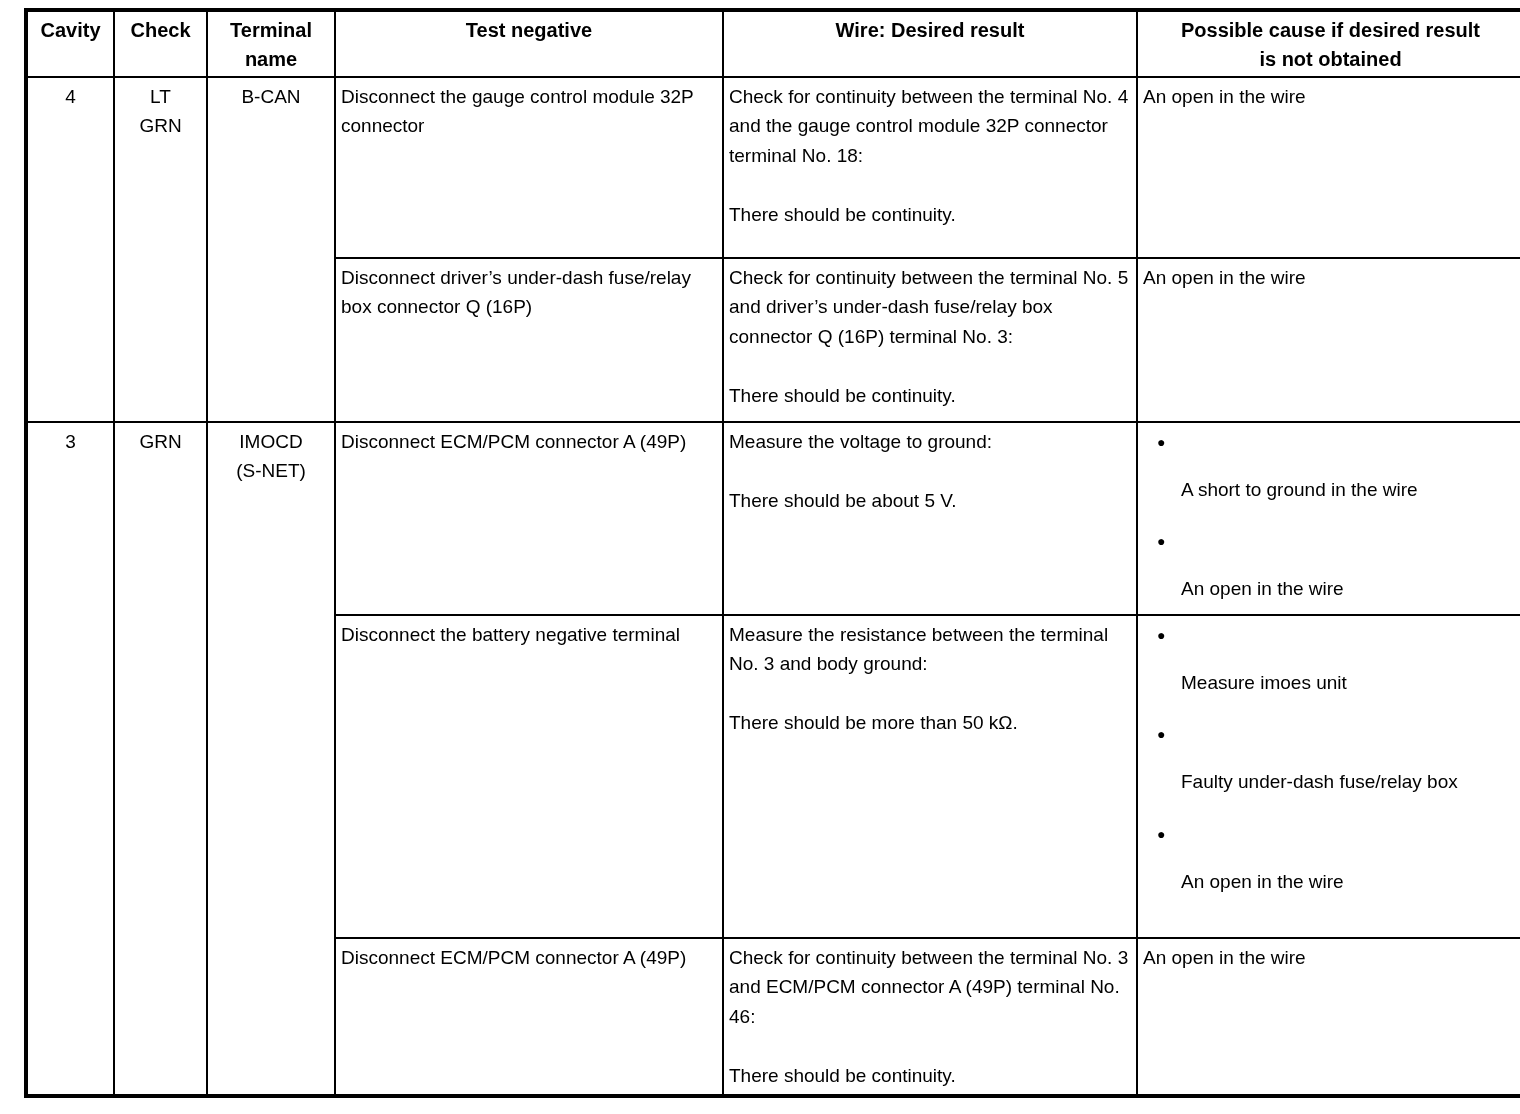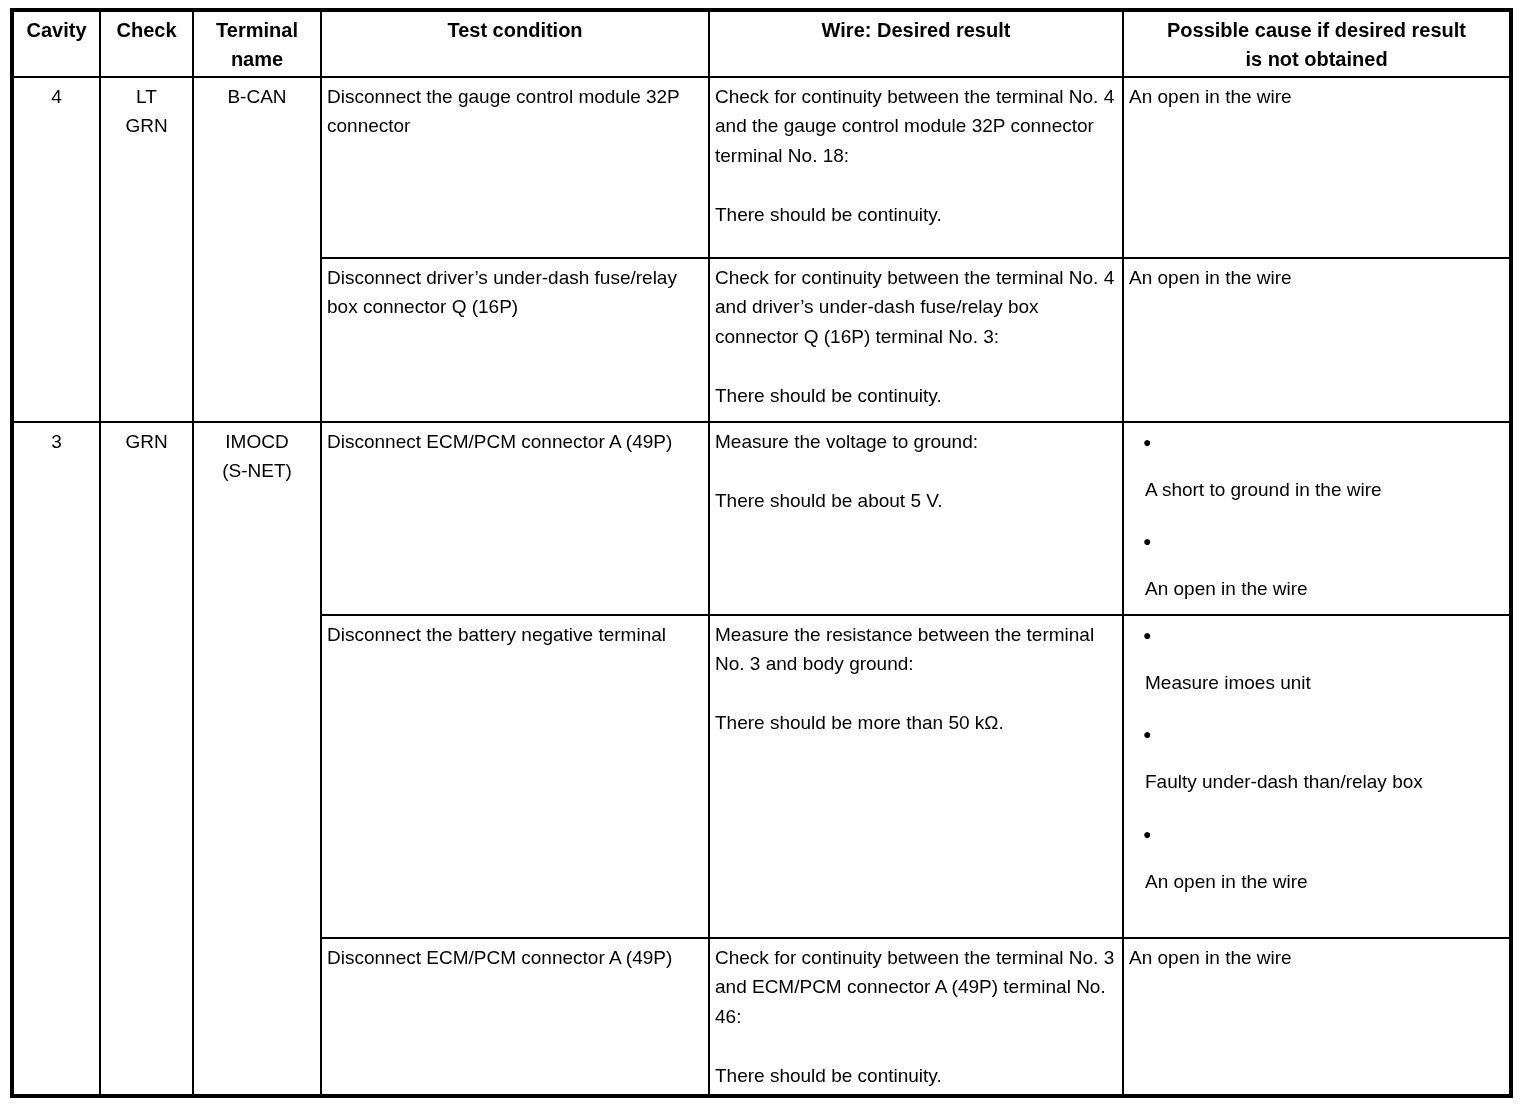--- a/index.html
+++ b/index.html
@@ -6,21 +6,21 @@
     margin: 0;
     padding: 0;
     background: #ffffff;
     font-family: "Liberation Sans", "DejaVu Sans", sans-serif;
     color: #000000;
   }
   .page {
     width: 1520px;
     height: 1114px;
     box-sizing: border-box;
-    padding: 8px 10px;
+    padding: 8px 24px;
     background: #ffffff;
   }
   table.spec {
     border-collapse: collapse;
     table-layout: fixed;
     width: 1499px;
     border: 4px solid #000000;
   }
   table.spec th, table.spec td {
     border: 2px solid #000000;
@@ -52,21 +52,21 @@
   }
   .cause-item .bullet {
     display: block;
     font-size: 14px;
     line-height: 18px;
     padding-left: 14px;
     padding-top: 6px;
   }
   .cause-item .cause-text {
     margin-top: 24px;
-    margin-left: 16px;
+    margin-left: 38px;
   }
   .cause-item + .cause-item {
     margin-top: 22px;
   }
 </style>
 </head>
 <body>
 
 <div class="page">
   <table class="spec">
@@ -78,21 +78,21 @@
       <col style="width:414px">
       <col style="width:388px">
     </colgroup>
 
     <tbody>
         <tr style="height:62px">
       <th class="hdr"><span class="preline">Cavity</span></th>
       <th class="hdr"><span class="preline">Check</span></th>
       <th class="hdr"><span class="preline">Terminal
 name</span></th>
-      <th class="hdr"><span class="preline">Test condition</span></th>
+      <th class="hdr"><span class="preline">Test negative</span></th>
       <th class="hdr"><span class="preline">Wire: Desired result</span></th>
       <th class="hdr"><span class="preline">Possible cause if desired result
 is not obtained</span></th>
     </tr>
 
     <tr style="height:181px">
       <td class="center" rowspan="2"><span>4</span></td>
       <td class="center preline" rowspan="2"><span class="preline">LT
 GRN</span></td>
       <td class="center preline" rowspan="2"><span class="preline">B-CAN</span></td>
@@ -100,21 +100,21 @@
       <td><span class="preline">Check for continuity between the terminal No. 4 and the gauge control module 32P connector terminal No. 18:
 
 There should be continuity.</span></td>
       <td>
             <div class="cause-plain">An open in the wire</div>
           </td>
     </tr>
 
     <tr style="height:164px">
       <td><span>Disconnect driver’s under-dash fuse/relay box connector Q (16P)</span></td>
-      <td><span class="preline">Check for continuity between the terminal No. 4 and driver’s under-dash fuse/relay box connector Q (16P) terminal No. 3:
+      <td><span class="preline">Check for continuity between the terminal No. 5 and driver’s under-dash fuse/relay box connector Q (16P) terminal No. 3:
 
 There should be continuity.</span></td>
       <td>
             <div class="cause-plain">An open in the wire</div>
           </td>
     </tr>
 
     <tr style="height:193px">
       <td class="center" rowspan="3"><span>3</span></td>
       <td class="center preline" rowspan="3"><span class="preline">GRN</span></td>
@@ -141,21 +141,21 @@
       <td><span class="preline">Measure the resistance between the terminal No. 3 and body ground:
 
 There should be more than 50 kΩ.</span></td>
       <td>
         <div class="cause-item">
           <span class="bullet">●</span>
           <div class="cause-text">Measure imoes unit</div>
         </div>
         <div class="cause-item">
           <span class="bullet">●</span>
-          <div class="cause-text">Faulty under-dash than/relay box</div>
+          <div class="cause-text">Faulty under-dash fuse/relay box</div>
         </div>
         <div class="cause-item">
           <span class="bullet">●</span>
           <div class="cause-text">An open in the wire</div>
         </div>
       </td>
     </tr>
 
     <tr style="height:147px">
       <td><span>Disconnect ECM/PCM connector A (49P)</span></td>

